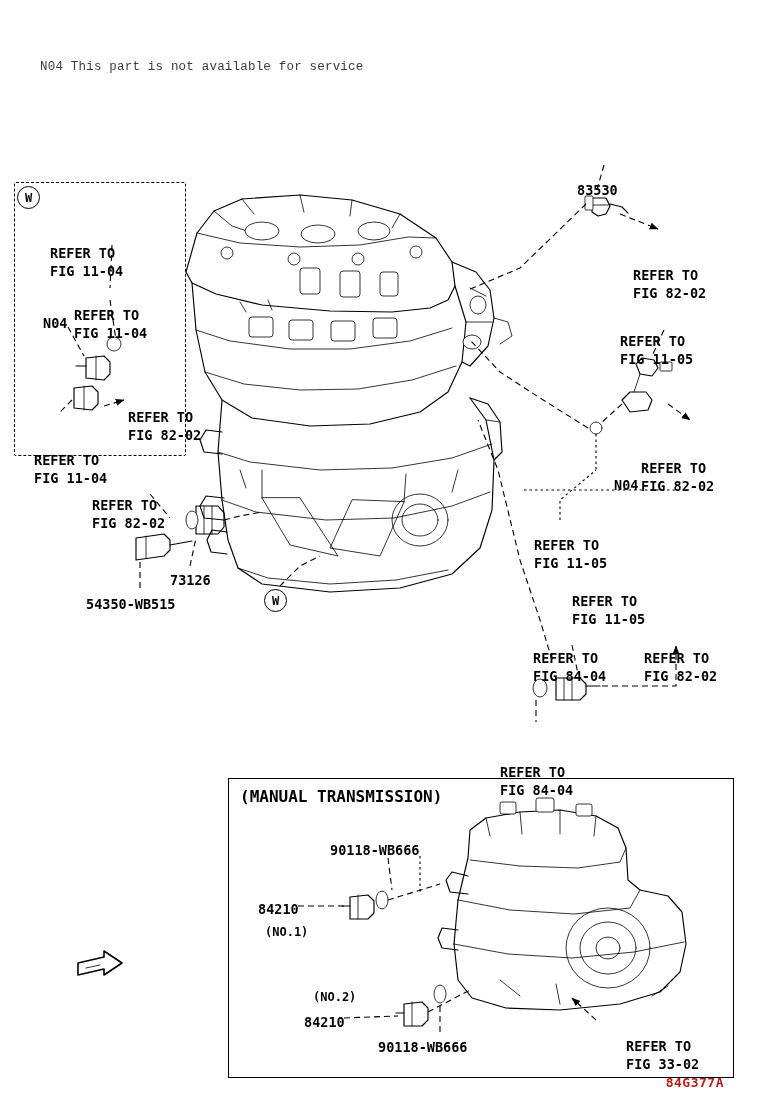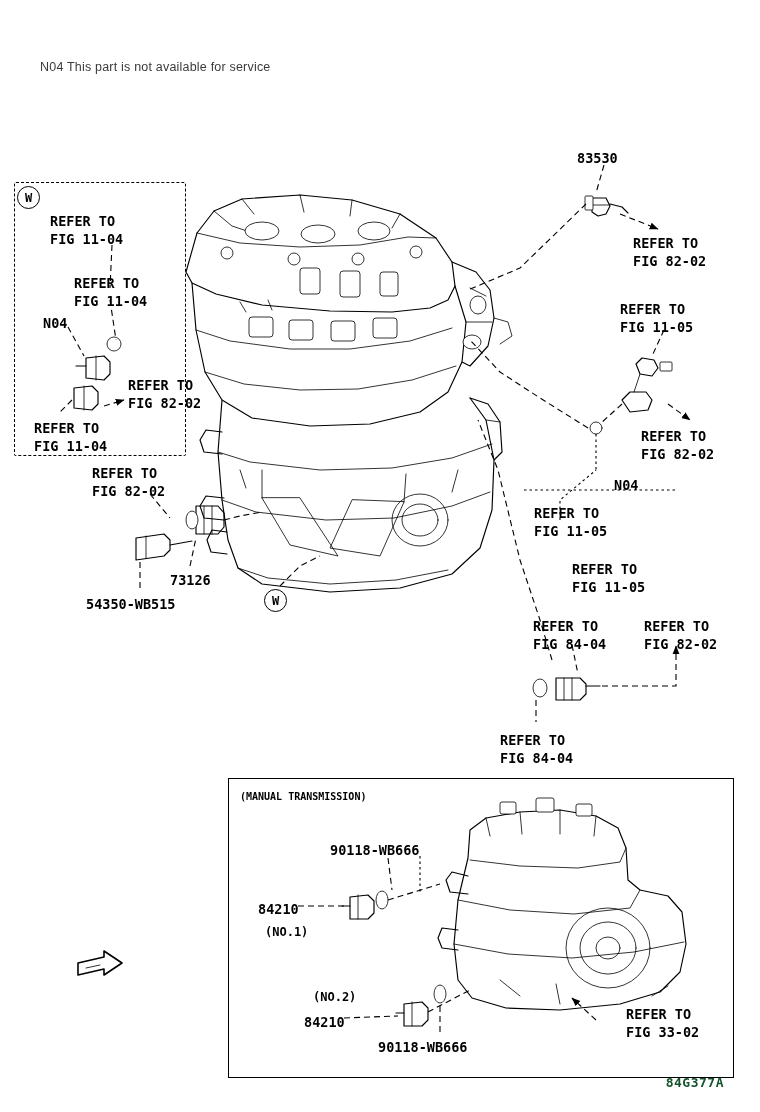--- a/index.html
+++ b/index.html
@@ -1,38 +1,38 @@
 <!DOCTYPE html>
 <html><head>
 <meta charset="utf-8">
 <style>
   html,body{margin:0;padding:0;background:#ffffff;}
   body{width:760px;height:1112px;position:relative;font-family:"DejaVu Sans",sans-serif;overflow:hidden;}
   .page{position:absolute;left:0;top:0;width:760px;height:1112px;}
 
-  .note-top{position:absolute;left:40px;top:60px;font-family:Liberation Sans, sans-serif;font-size:12.5px;color:#3b3b3b;letter-spacing:.2px;white-space:nowrap;text-align:right;}
+  .note-top{position:absolute;left:40px;top:60px;font-family:Liberation Mono, monospace;font-size:12.5px;color:#3b3b3b;letter-spacing:.2px;white-space:nowrap;text-align:right;}
 
   .lbl{position:absolute;font-family:"DejaVu Sans Mono","Liberation Mono",monospace;font-weight:bold;color:#000;white-space:nowrap;letter-spacing:0px;}
   .lbl.sz13{font-size:13.5px;line-height:17px;}
-  .lbl.sz12{font-size:10px;line-height:16px;}
+  .lbl.sz12{font-size:16px;line-height:16px;}
   .lbl.sz11{font-size:12px;line-height:14px;}
-  .lbl.two{line-height:18px;}
+  .lbl.two{line-height:18px;margin-top:32px;}
 
   .dashbox{position:absolute;border:1.3px dashed #000;border-radius:2px;}
   .solidbox{position:absolute;border:1.4px solid #000;}
   .dotbox{position:absolute;border:1.3px dotted #000;}
 
   .wcirc{position:absolute;width:21px;height:21px;border:1.4px solid #000;border-radius:50%;
          font-family:"DejaVu Sans Mono","Liberation Mono",monospace;font-size:12px;font-weight:bold;
          display:flex;align-items:center;justify-content:center;background:#fff;}
 
   svg.overlay{position:absolute;left:0;top:0;width:760px;height:1112px;pointer-events:none;}
 
   .footer{position:absolute;right:36px;bottom:22px;font-family:"DejaVu Sans Mono","Liberation Mono",monospace;
-          font-size:13px;font-weight:bold;color:#14532d;letter-spacing:.5px;}
+          font-size:13px;font-weight:bold;color:#b91c1c;letter-spacing:.5px;}
 </style>
 </head>
 <body>
 
 <div class="page">
 
   <div class="note-top">N04 This part is not available for service</div>
 
   <svg class="overlay" viewBox="0 0 760 1112">
     <defs>

